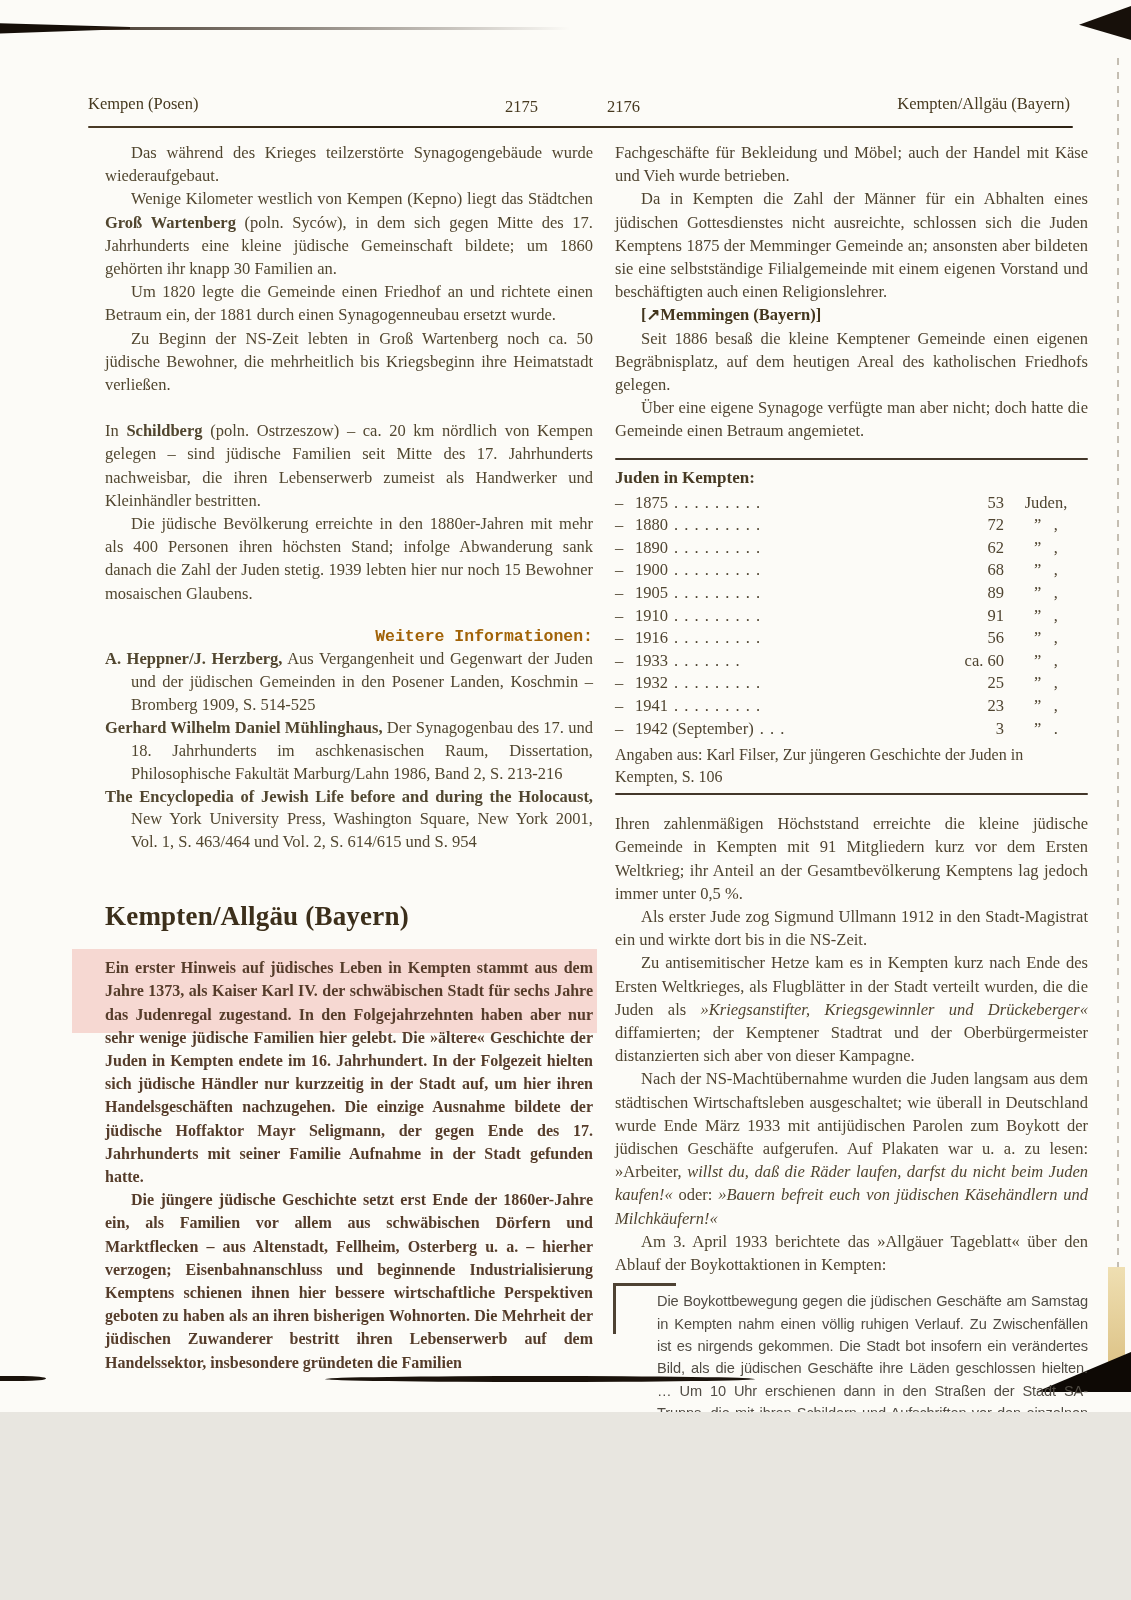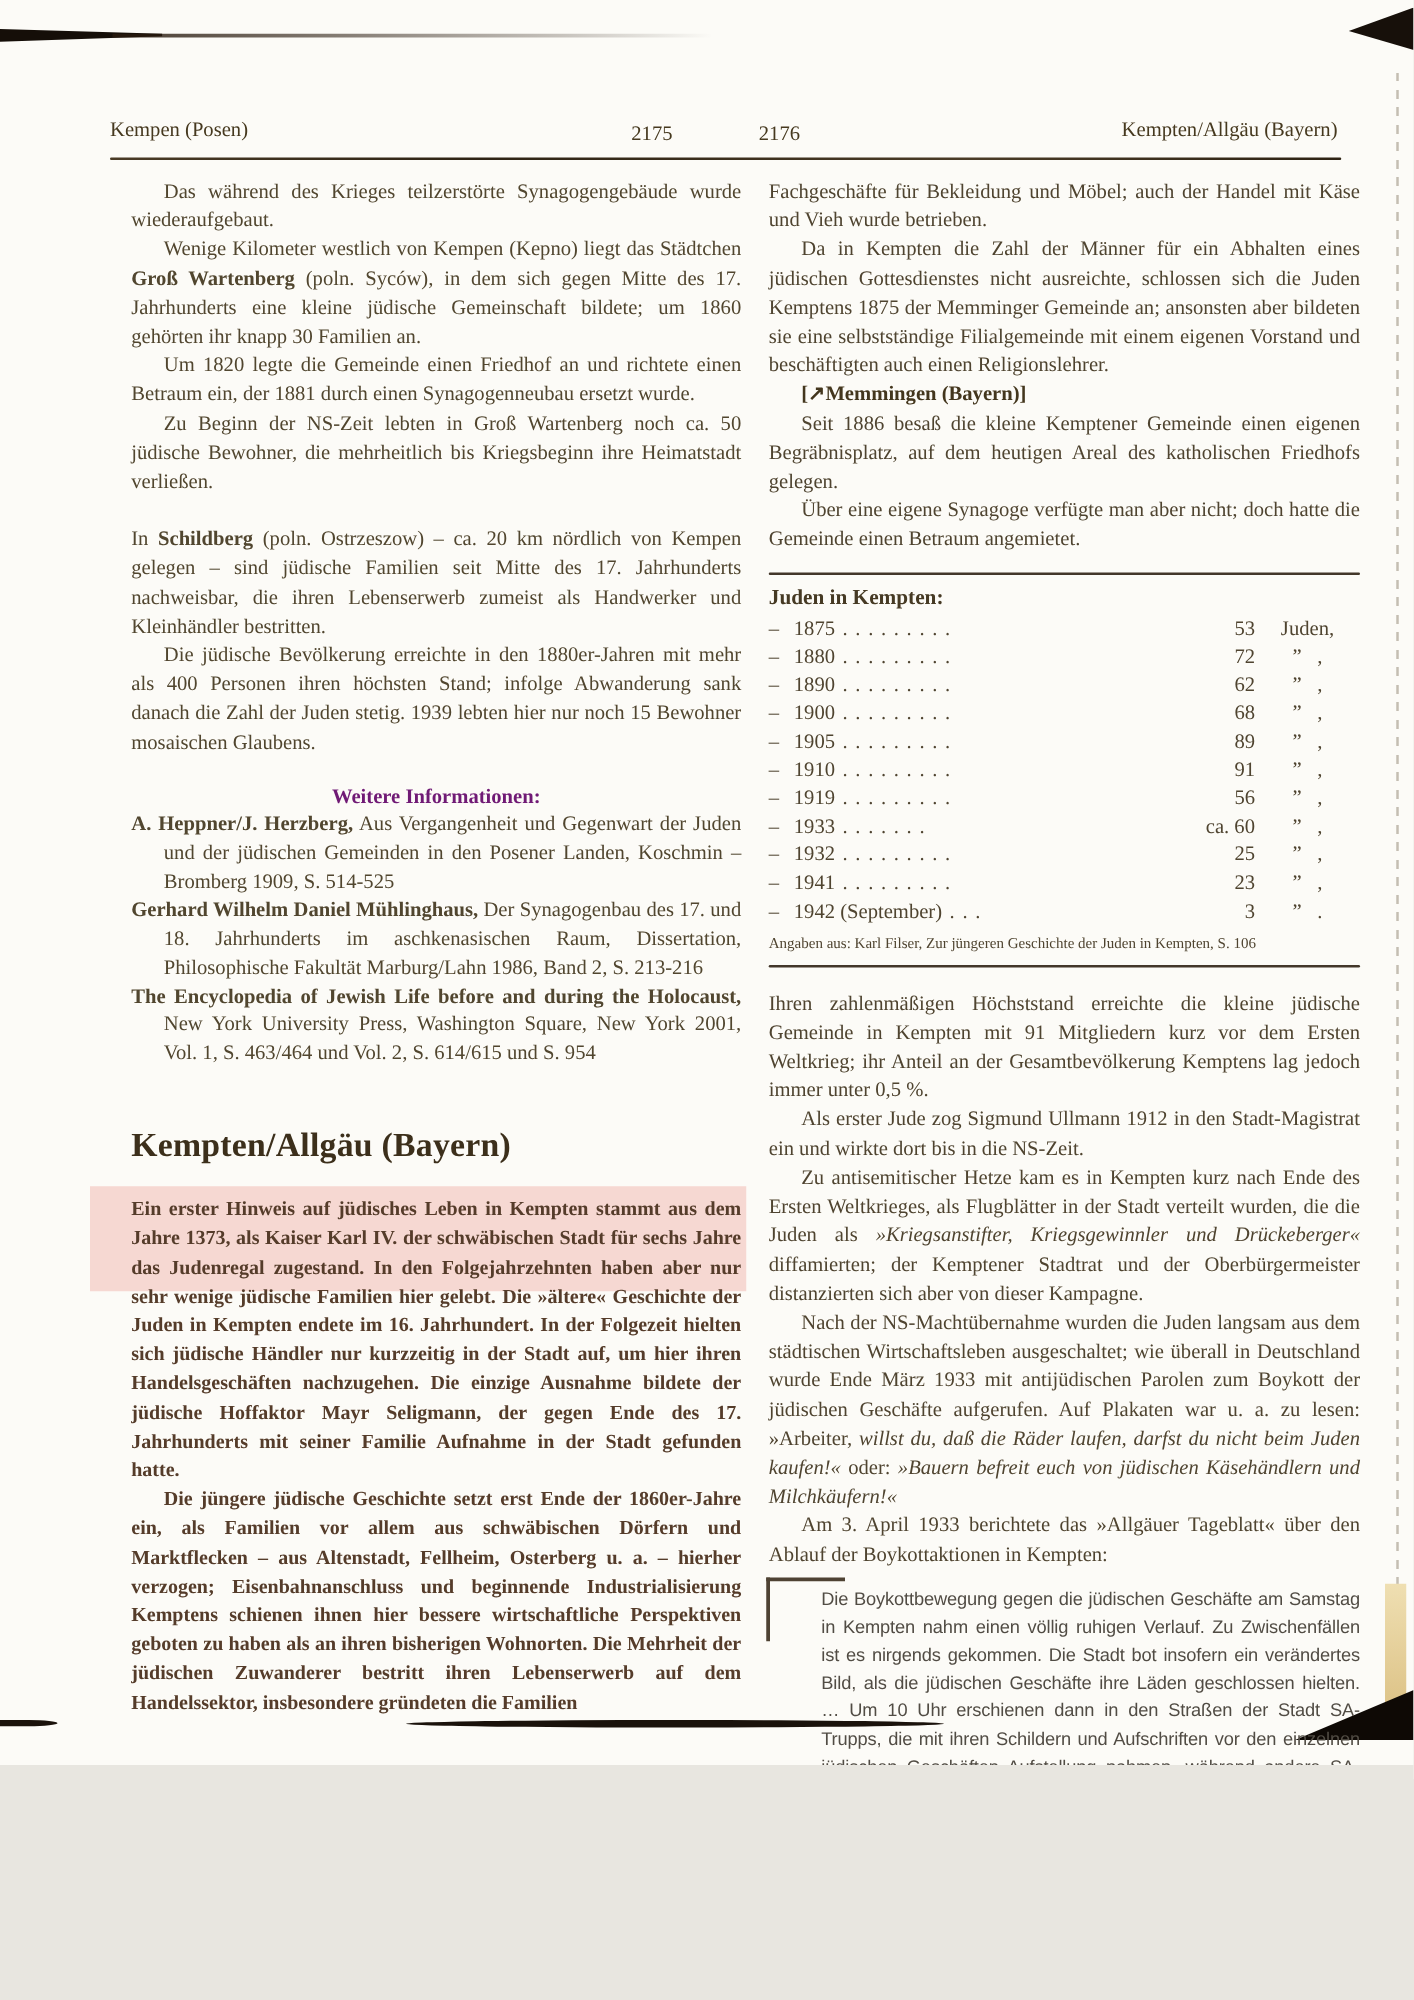--- a/index.html
+++ b/index.html
@@ -33,21 +33,21 @@
   }
   .col-left{left:88px; width:488px;}
   .col-right{left:598px; width:473px; color:#4f4430;}
   p{margin:0;}
   .ind{text-indent:26px;}
   .blockgap{margin-top:23px;}
   .b{font-weight:bold;}
   .i{font-style:italic;}
   .subhead{
     margin:20px 0 0 0; font-size:16.5px; line-height:23.2px;
-    font-weight:bold; color:#701a75; text-align:center;
+    font-weight:bold; color:#a16207; text-align:right;font-family:Liberation Mono, monospace;
   }
   .bib{padding-left:26px; text-indent:-26px; line-height:22.9px;}
   .lemma{
     margin:46px 0 24px 0; font-size:27px; line-height:32px;
     font-weight:bold; color:#3c2f1b; text-align:left; letter-spacing:.2px;
   }
   .heavy{font-weight:bold; font-size:16px; color:#553c2a; line-height:23.2px;}
   .hl-para{position:relative;}
   .hl{
     position:absolute; left:-33px; right:-4px; top:-7px; height:84px;
@@ -59,21 +59,21 @@
   .rule-top{margin:15px 0 5px 0;}
   .rule-bottom{margin:6px 0 0 0;}
   .tablehead{margin:0; font-size:17px; font-weight:bold; text-align:left; color:#463a24; line-height:25px;}
   .jtable{margin-top:2px;}
   .trow{display:flex; line-height:22.6px; white-space:nowrap;}
   .tc-dash{width:20px; flex:none;}
   .tc-year{flex:none;}
   .tc-dots{flex:1 1 auto; overflow:hidden; padding:0 6px; letter-spacing:1px;}
   .tc-value{width:58px; flex:none; text-align:right;}
   .tc-unit{width:84px; flex:none; text-align:center; white-space:pre;}
-  .source{font-size:12px; line-height:21.5px; margin-top:4px; text-align:left;}
+  .source{font-size:16px; line-height:21.5px; margin-top:4px; text-align:left;}
   .aftertable{margin-top:17px;}
   
   .quote{
     margin:14px 0 0 42px; position:relative;
     font-family:"Liberation Sans", sans-serif;
     font-size:14.6px; line-height:22.4px; letter-spacing:-.1px;
     color:#514c44; text-align:justify;
   }
   .quote::before{
     content:""; position:absolute; left:-44px; top:-7px;
@@ -202,21 +202,21 @@
         </div>
         <div class="trow">
           <span class="tc-dash">–</span>
           <span class="tc-year">1910</span>
           <span class="tc-dots">. . . . . . . . .</span>
           <span class="tc-value">91</span>
           <span class="tc-unit">”   ,</span>
         </div>
         <div class="trow">
           <span class="tc-dash">–</span>
-          <span class="tc-year">1919</span>
+          <span class="tc-year">1916</span>
           <span class="tc-dots">. . . . . . . . .</span>
           <span class="tc-value">56</span>
           <span class="tc-unit">”   ,</span>
         </div>
         <div class="trow">
           <span class="tc-dash">–</span>
           <span class="tc-year">1933</span>
           <span class="tc-dots">. . . . . . .</span>
           <span class="tc-value">ca. 60</span>
           <span class="tc-unit">”   ,</span>

